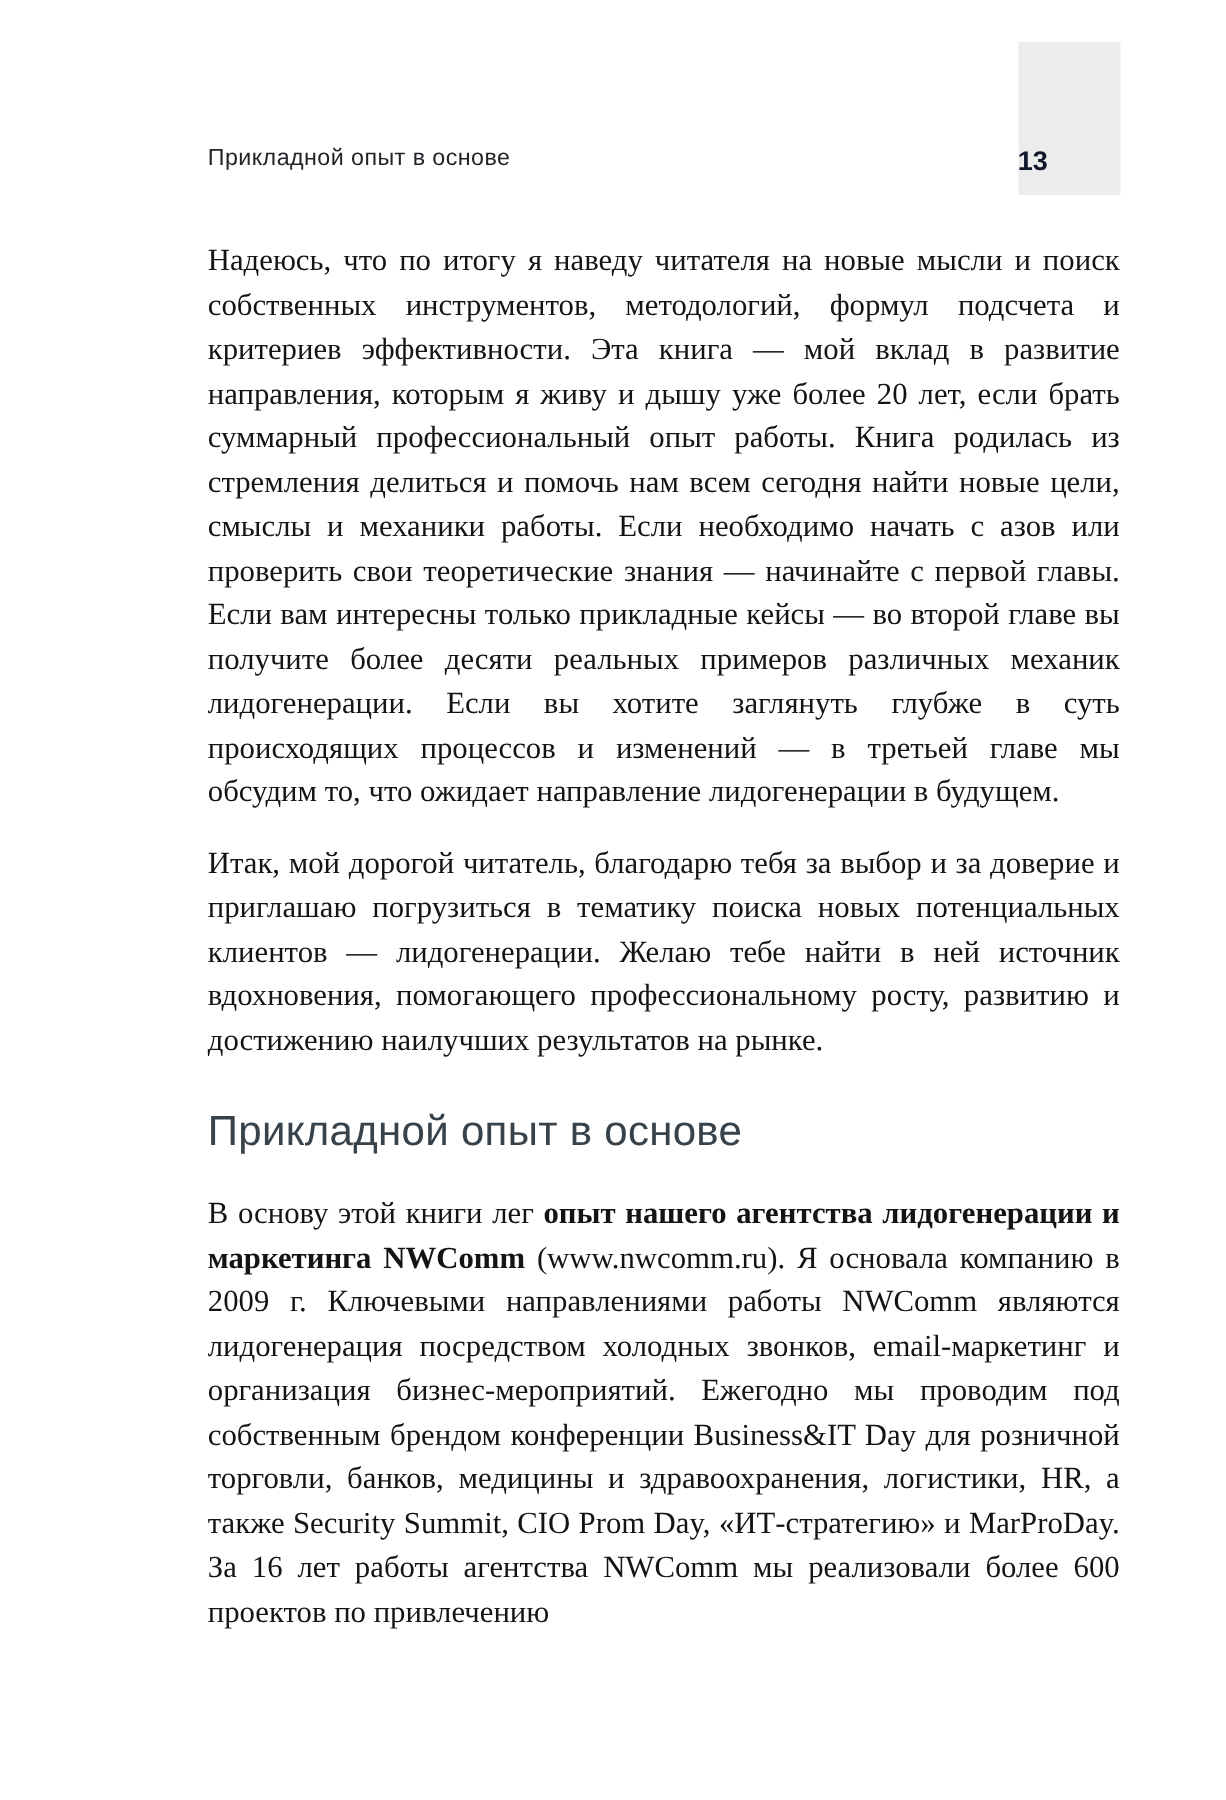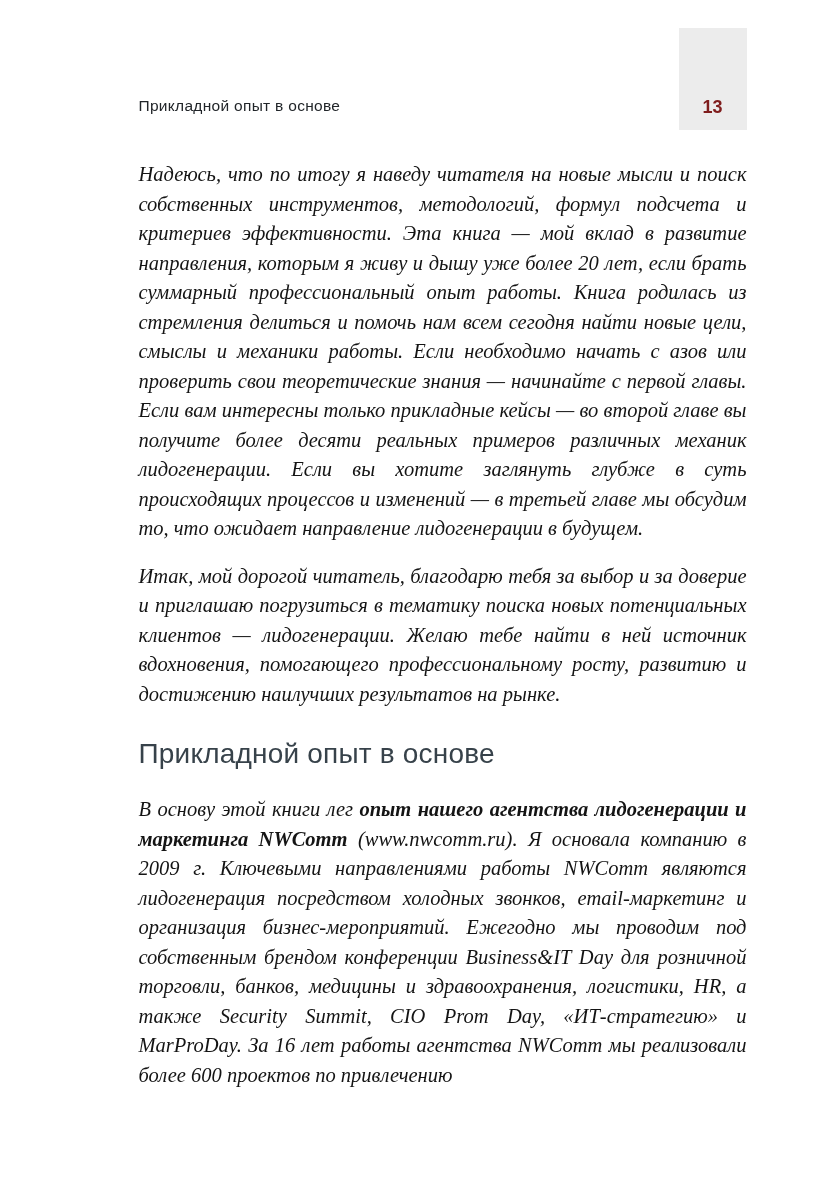--- a/index.html
+++ b/index.html
@@ -32,43 +32,41 @@
     top: 28px;
     width: 68px;
     height: 102px;
     background: #ececec;
   }
   .page-number {
     position: absolute;
     left: 0;
     bottom: 12px;
     width: 100%;
-    text-align: center;
     font-family: "Liberation Sans", sans-serif;
     font-size: 18px;
     font-weight: 700;
-    color: #7f1d1d;
+    color: #0f172a;
   }
   
   .content {
     position: absolute;
     left: 105px;
     top: 160px;
     width: 608px;
     font-family: "Liberation Serif", "DejaVu Serif", serif;
     font-size: 20.5px;
     line-height: 29.5px;
     color: #141414;
     text-align: justify;
     hyphens: auto;
     -webkit-hyphens: auto;
   }
   .content p {
     margin: 0 0 18px 0;
-    font-style: italic;
   }
   .section-heading {
     margin: 28px 0 24px 0;
     font-family: "Liberation Sans", sans-serif;
     font-size: 28px;
     line-height: 34px;
     font-weight: 500;
     letter-spacing: 0.2px;
     color: #37424a;
     text-align: left;

